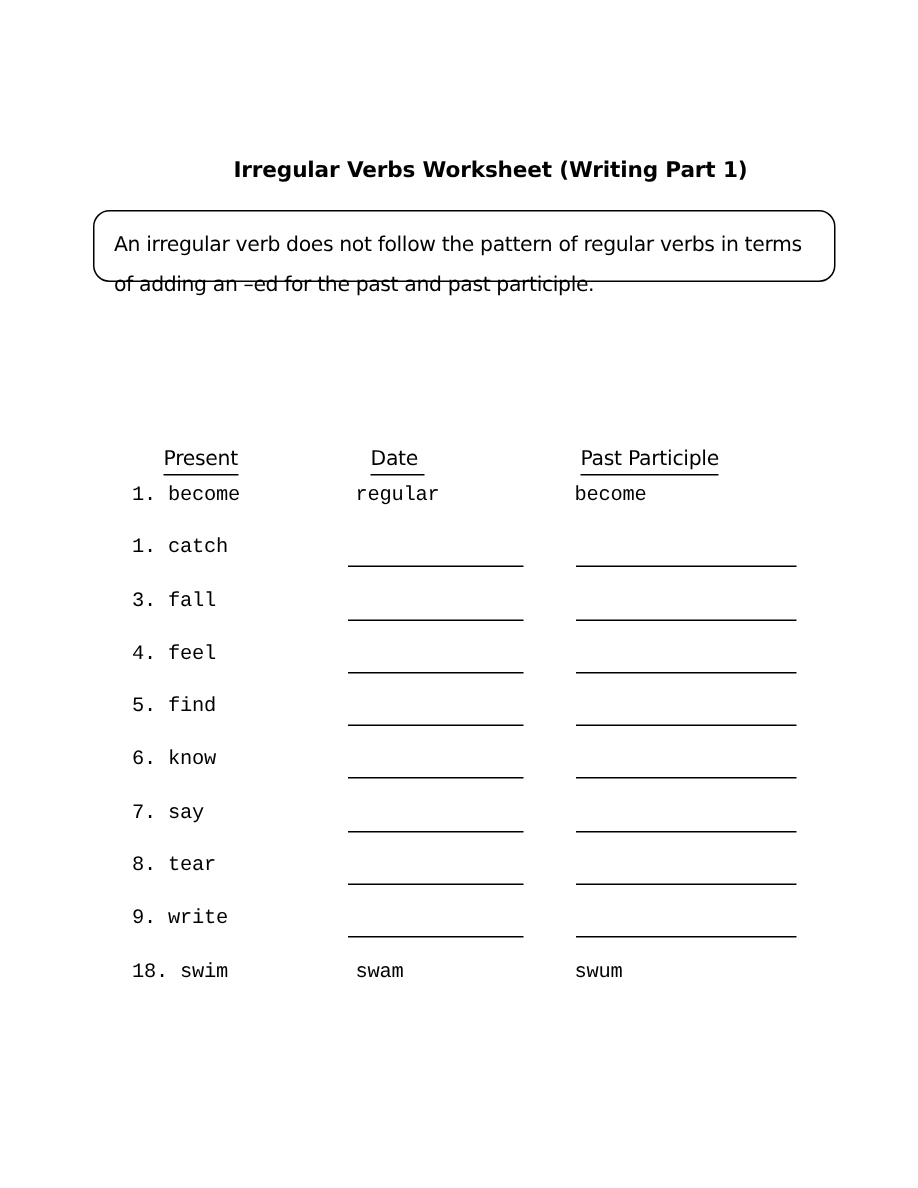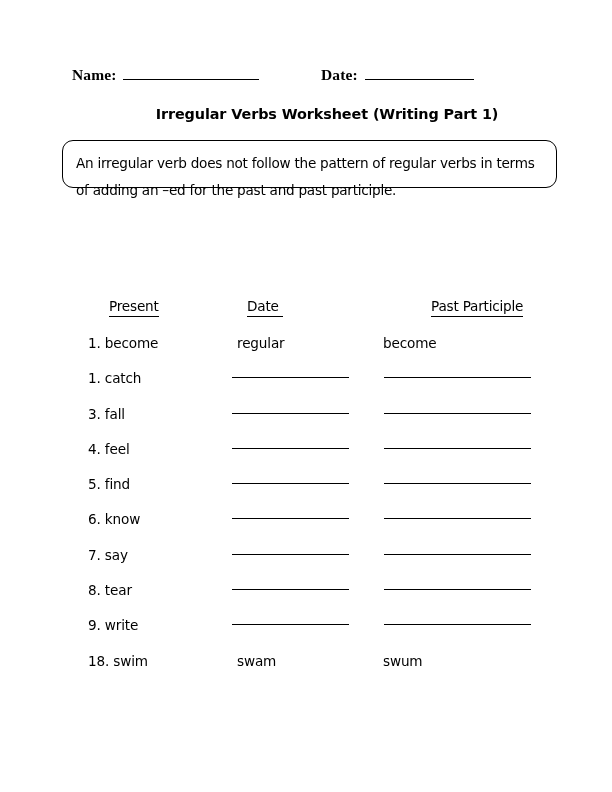--- a/index.html
+++ b/index.html
@@ -118,61 +118,52 @@
     position: absolute;
     top: 0;
     font-size: 13.6px;
     letter-spacing: -0.2px;
     border-bottom: 1.3px solid #000;
     padding-bottom: 2px;
     white-space: pre;
   }
   .col-head.present { left: 93px; }
   .col-head.past    { left: 231px; }
-  .col-head.pastp   { left: 371px; margin-left: 44px; }
+  .col-head.pastp   { left: 371px; }
 
   .verb-row {
     position: relative;
     height: 35.3px;
   }
   .cell {
     position: absolute;
-    top: 12px;
+    top: 0;
     font-size: 13.6px;
     letter-spacing: -0.15px;
     white-space: nowrap;
+    font-family: Liberation Mono, monospace;
   }
   .cell.present-cell { left: 72px; }
   .cell.past-cell    { left: 221px; }
   .cell.pastp-cell   { left: 367px; }
 
   .blank-line {
     position: absolute;
     top: 19px;
     border-bottom: 1.4px solid #000;
     height: 0;
   }
   .blank-line.past-blank  { left: 216px; width: 117px; }
   .blank-line.pastp-blank { left: 368px; width: 147px; }
 </style>
 </head>
 <body>
 
 <div class="page">
 
-  <div class="namedate-row">
-    <div class="field-group name">
-      <span class="field-label">Name:</span>
-      <span class="field-rule name-rule"></span>
-    </div>
-    <div class="field-group date">
-      <span class="field-label">Date:</span>
-      <span class="field-rule date-rule"></span>
-    </div>
-  </div>
 
   <div class="worksheet-title">Irregular Verbs Worksheet (Writing Part 1)</div>
 
   <div class="definition-box">
     <div class="definition-text">An irregular verb does not follow the pattern of regular verbs in terms of adding an –ed for the past and past participle.</div>
   </div>
 
 
   <div class="verb-table">
     <div class="table-head">

